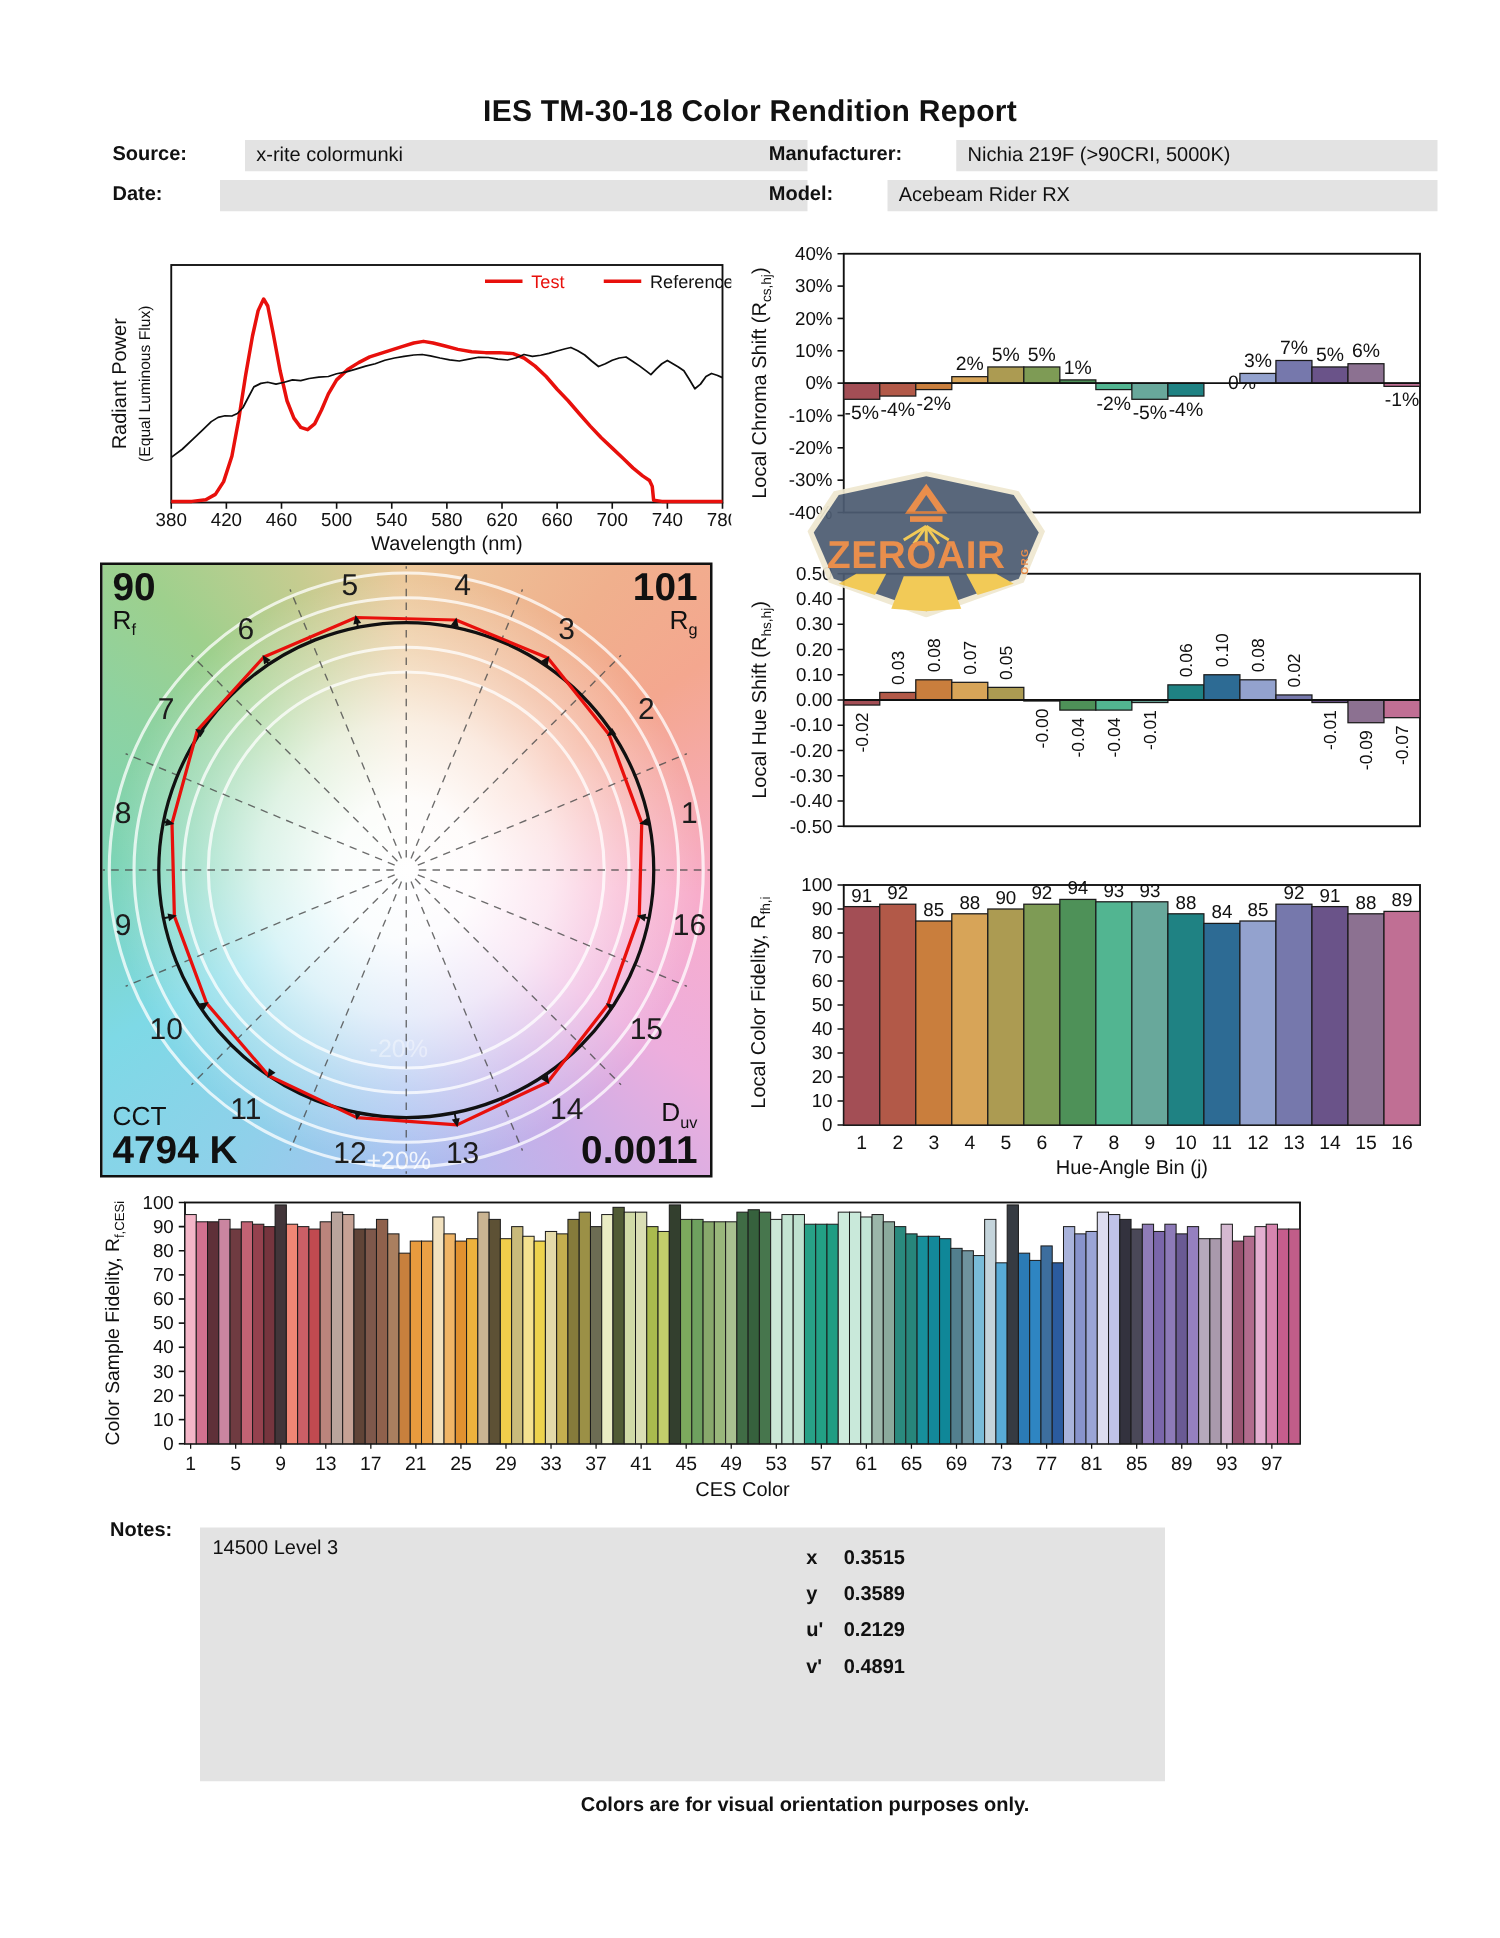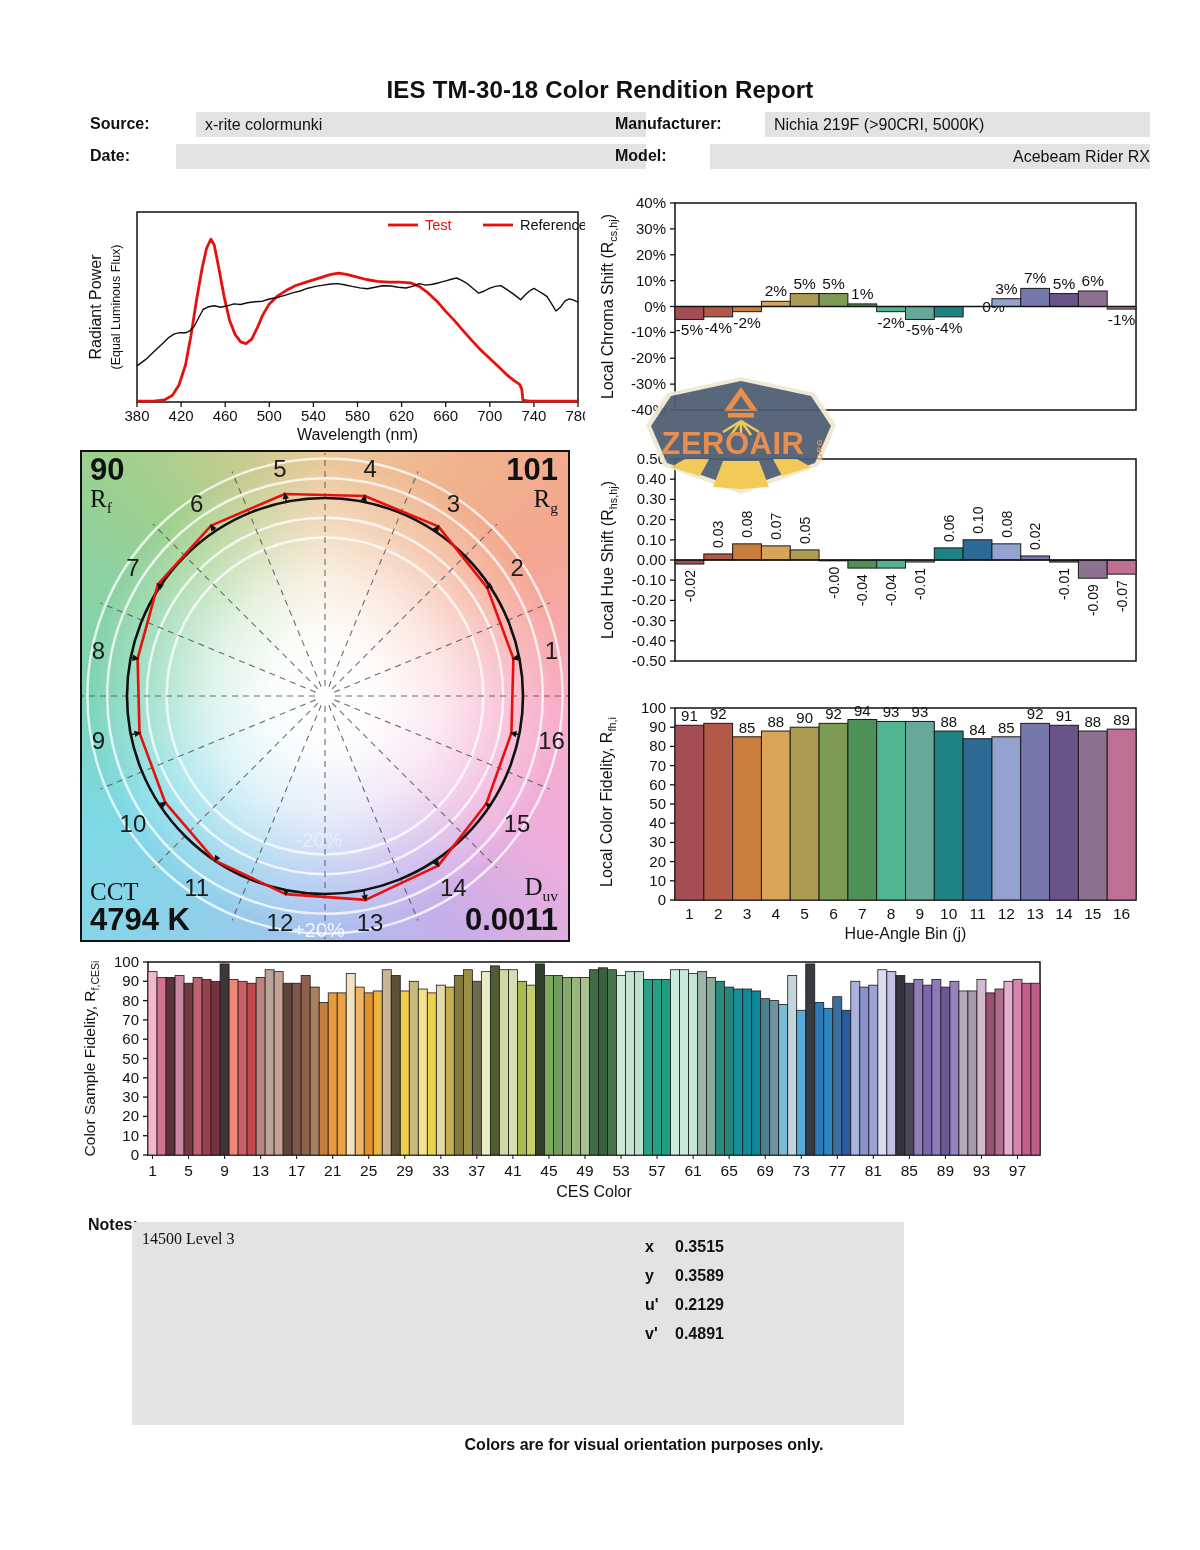--- a/index.html
+++ b/index.html
@@ -14,21 +14,21 @@
   .cvg{left:80px;top:450px;width:490px;height:492px;border:2px solid #111;box-sizing:border-box;
        background:
         radial-gradient(circle at 50% 50%, rgba(255,255,255,1) 0%, rgba(255,255,255,.96) 16%, rgba(255,255,255,.72) 34%, rgba(255,255,255,.30) 52%, rgba(255,255,255,0) 68%),
         conic-gradient(from 0deg at 50% 50%,
           #ecc89b 0deg,#f0b08d 35deg,#f4a78f 55deg,#f8adcb 95deg,#edaedd 125deg,
           #c9aee8 150deg,#a8c0f0 180deg,#8fd0ea 210deg,#7ed9e6 240deg,
           #7dd4b5 272deg,#8ed2a0 300deg,#9ed08d 318deg,#c6cc90 340deg,#ecc89b 360deg);}
   .cvg svg{position:absolute;left:0;top:0;}
   .cvg-stat{position:absolute;line-height:1.02;}
   .cvg-big{font-size:31px;font-weight:bold;}
-  .cvg-small{font-size:25px;font-family:Liberation Serif, serif;}
+  .cvg-small{font-size:21px;}
   .bin-num{position:absolute;font-size:24px;color:#1c1c1c;transform:translate(-50%,-50%);}
   .ring-label{position:absolute;font-size:20px;color:#fff;transform:translate(-50%,-50%);}
   .notes-box{background:#e3e3e3;}
   .chrome-row{position:absolute;font-size:16px;font-weight:bold;}
   .cri-box{border:2px solid #222;box-sizing:border-box;background:#fff;text-align:center;}
   .cri-box div{font-size:16px;font-weight:bold;}
   .footer{left:0;width:1200px;text-align:center;font-size:16px;font-weight:bold;padding-left:44px;}
   .wm{opacity:.93;}
 </style>
 </head>
@@ -38,21 +38,21 @@
 
   <div class="abs title">IES TM-30-18 Color Rendition Report</div>
 
   <div class="abs flabel" style="left:90px;top:115px;text-align:right;">Source:</div>
   <div class="abs fbox" style="left:158px;top:112px;width:450px;">x-rite colormunki</div>
   <div class="abs flabel" style="left:615px;top:115px;">Manufacturer:</div>
   <div class="abs fbox" style="left:727px;top:112px;width:385px;">Nichia 219F (&gt;90CRI, 5000K)</div>
   <div class="abs flabel" style="left:90px;top:147px;">Date:</div>
   <div class="abs fbox" style="left:138px;top:144px;width:470px;"></div>
   <div class="abs flabel" style="left:615px;top:147px;">Model:</div>
-  <div class="abs fbox" style="left:672px;top:144px;width:440px;text-align:right;">Acebeam Rider RX</div>
+  <div class="abs fbox" style="left:672px;top:144px;width:440px;">Acebeam Rider RX</div>
 
   <svg class="abs" style="left:85px;top:195px;" width="500" height="250">
       <rect x="52" y="17" width="441" height="190" fill="none" stroke="#111" stroke-width="1.5"></rect>
       <line x1="52" y1="207" x2="52" y2="212" stroke="#111" stroke-width="1.3"></line>
       <text x="52" y="226" font-size="15" text-anchor="middle" fill="#111" font-family="&quot;Liberation Sans&quot;,sans-serif">380</text>
       <line x1="96.1" y1="207" x2="96.1" y2="212" stroke="#111" stroke-width="1.3"></line>
       <text x="96.1" y="226" font-size="15" text-anchor="middle" fill="#111" font-family="&quot;Liberation Sans&quot;,sans-serif">420</text>
       <line x1="140.2" y1="207" x2="140.2" y2="212" stroke="#111" stroke-width="1.3"></line>
       <text x="140.2" y="226" font-size="15" text-anchor="middle" fill="#111" font-family="&quot;Liberation Sans&quot;,sans-serif">460</text>
       <line x1="184.29999999999998" y1="207" x2="184.29999999999998" y2="212" stroke="#111" stroke-width="1.3"></line>
@@ -551,21 +551,21 @@
       <line x1="96" y1="44" x2="106" y2="58" stroke="#f2c64b" stroke-width="2.4"></line>
       <line x1="96" y1="44" x2="114" y2="55" stroke="#f2c64b" stroke-width="2.4"></line>
       <polygon points="40,82 64,82 55,99 26,90" fill="#f2c64b"></polygon>
       <polygon points="78,84 114,84 124,110 96,112 68,110" fill="#f2c64b"></polygon>
       <polygon points="128,82 152,82 166,90 137,99" fill="#f2c64b"></polygon>
       <text x="88" y="77" font-size="31" font-weight="bold" text-anchor="middle" fill="#e8863f" font-family="&quot;Liberation Sans&quot;,sans-serif" letter-spacing="0.5">ZEROAIR</text>
       <text x="172" y="77" font-size="8" font-weight="bold" text-anchor="middle" fill="#e8863f" transform="rotate(-90 172 72)" letter-spacing="1" font-family="&quot;Liberation Sans&quot;,sans-serif">ORG</text>
     </svg>
 
   <div class="abs flabel" style="left:88px;top:1216px;">Notes:</div>
-  <div class="abs notes-box" style="left:132px;top:1222px;width:772px;height:203px;font-family:Liberation Serif, serif;">
+  <div class="abs notes-box" style="left:160px;top:1222px;width:772px;height:203px;">
     <div style="font-size:16px;padding:8px 0 0 10px;">14500 Level 3</div>
   </div>
 
   <div>
     <div class="chrome-row" style="left:645px;top:1238px;"><span style="display:inline-block;width:30px;">x</span><span>0.3515</span></div>
     <div class="chrome-row" style="left:645px;top:1267px;"><span style="display:inline-block;width:30px;">y</span><span>0.3589</span></div>
     <div class="chrome-row" style="left:645px;top:1296px;"><span style="display:inline-block;width:30px;">u'</span><span>0.2129</span></div>
     <div class="chrome-row" style="left:645px;top:1325px;"><span style="display:inline-block;width:30px;">v'</span><span>0.4891</span></div>
   </div>
 

